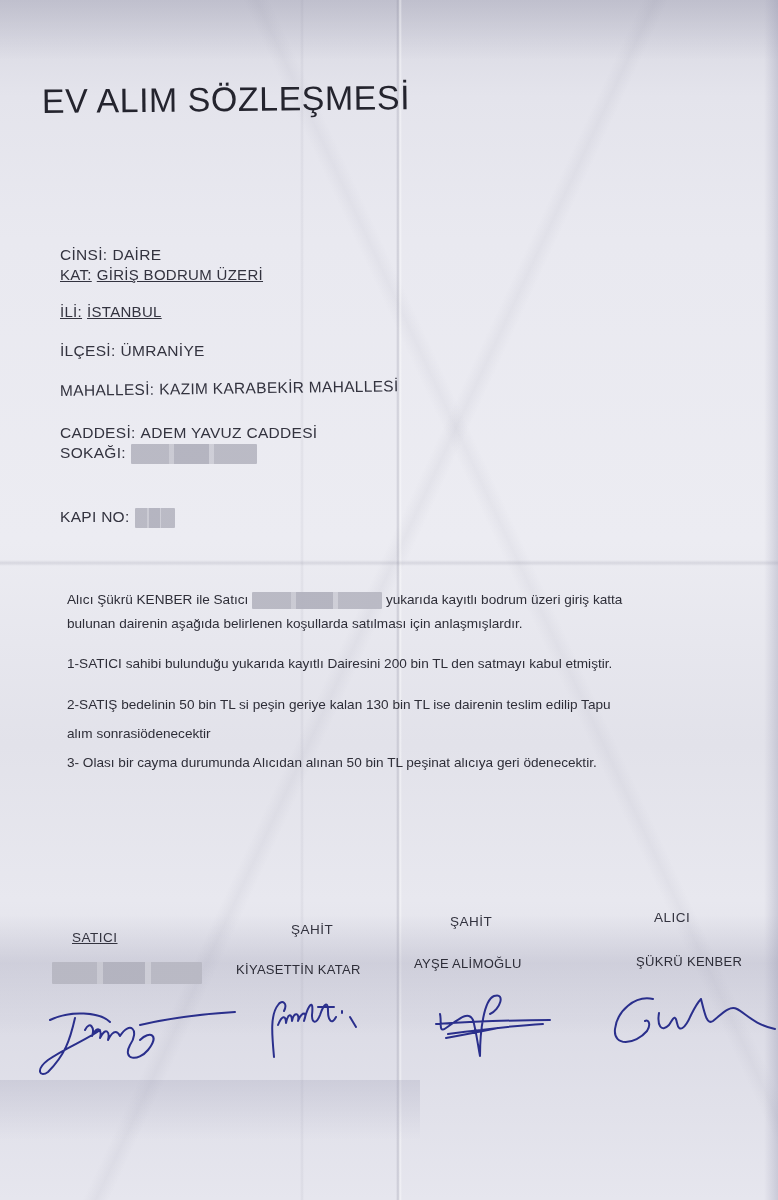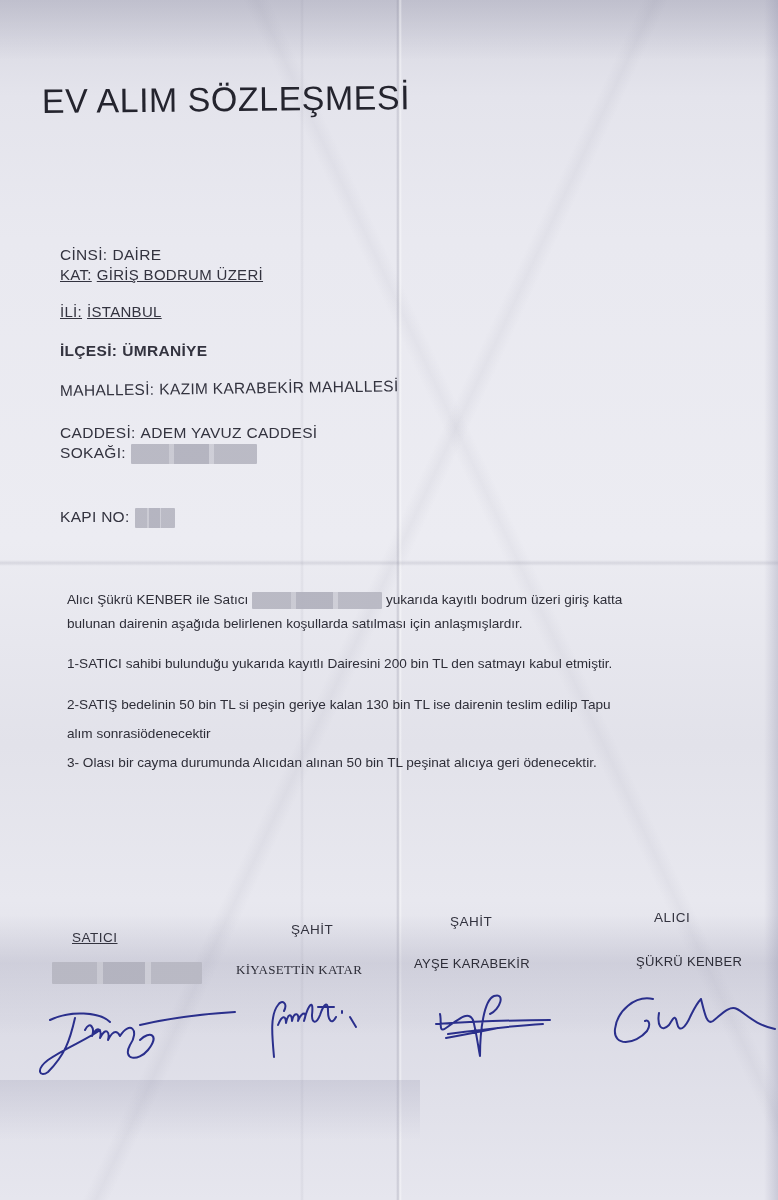--- a/index.html
+++ b/index.html
@@ -140,21 +140,21 @@
 
 <div class="field" style="top:246px;">
   <span class="label">CİNSİ:</span><span>DAİRE</span>
 </div>
 <div class="field small" style="top:266px;">
   <span class="label">KAT:</span><span>GİRİŞ BODRUM ÜZERİ</span>
 </div>
 <div class="field small" style="top:303px;">
   <span class="label">İLİ:</span><span>İSTANBUL</span>
 </div>
-<div class="field" style="top:342px;font-weight:bold;">
+<div class="field" style="top:342px;">
   <span class="label">İLÇESİ:</span><span>ÜMRANİYE</span>
 </div>
 <div class="field" style="top:382px; transform:rotate(-0.8deg); transform-origin:left center;">
   <span class="label">MAHALLESİ:</span><span>KAZIM KARABEKİR MAHALLESİ</span>
 </div>
 <div class="field" style="top:424px;">
   <span class="label">CADDESİ:</span><span>ADEM YAVUZ CADDESİ</span>
 </div>
 <div class="field" style="top:444px;">
   <span class="label">SOKAĞI:</span><span class="redacted" style="width:126px;"></span>
@@ -176,22 +176,22 @@
 <div class="para" style="top:751px;">3- Olası bir cayma durumunda Alıcıdan alınan 50 bin TL peşinat alıcıya geri ödenecektir.</div>
 
 <div class="sig-role" style="left:72px; top:930px;text-decoration:underline;">SATICI</div>
 <div class="sig-role" style="left:291px; top:922px;">ŞAHİT</div>
 <div class="sig-role" style="left:450px; top:914px;">ŞAHİT</div>
 <div class="sig-role" style="left:654px; top:910px;">ALICI</div>
 
 <div class="sig-name" style="left:52px; top:962px;">
   <span class="redacted" style="width:150px; height:22px;"></span>
 </div>
-<div class="sig-name" style="left:236px; top:962px;font-family:Liberation Serif, serif;">KİYASETTİN KATAR</div>
-<div class="sig-name" style="left:414px; top:956px;">AYŞE KARABEKİR</div>
+<div class="sig-name" style="left:236px; top:962px;">KİYASETTİN KATAR</div>
+<div class="sig-name" style="left:414px; top:956px;">AYŞE ALİMOĞLU</div>
 <div class="sig-name" style="left:620px; top:954px;margin-left:16px;">ŞÜKRÜ KENBER</div>
 
 <svg class="signature" style="left:30px; top:1000px;" width="210" height="80" viewBox="0 0 210 80">
   <path d="M20 20 C40 10, 70 12, 80 22 M45 18 C40 40, 35 55, 18 72 C10 78, 5 70, 18 60 C35 48, 60 38, 70 30 M55 30 C60 20, 65 28, 62 36 C68 24, 72 30, 70 38 C76 26, 80 32, 78 40 C84 28, 88 32, 90 36 C100 20, 110 30, 100 45 C92 60, 108 62, 118 50 C130 35, 120 30, 110 40 M110 25 C140 18, 170 14, 205 12"></path>
 </svg>
 <svg class="signature" style="left:258px; top:985px;" width="120" height="80" viewBox="0 0 120 80">
   <path d="M16 72 C14 50, 12 30, 20 20 C24 14, 30 18, 26 26 M20 40 C24 30, 28 30, 28 38 C30 28, 34 28, 34 36 C36 26, 42 28, 40 36 C44 26, 50 26, 46 36 C50 20, 56 12, 54 30 C54 38, 58 40, 62 30 C66 18, 70 16, 70 26 C70 36, 74 40, 78 32 M84 26 L84 28 M92 32 L98 42 M60 22 L76 22"></path>
 </svg>
 <svg class="signature" style="left:428px; top:990px;" width="130" height="80" viewBox="0 0 130 80">
   <path d="M12 24 C14 32, 10 44, 18 38 C30 30, 40 20, 45 30 C48 40, 50 56, 52 66 M52 66 C52 40, 56 10, 66 6 C78 2, 72 20, 62 24 M8 34 C40 32, 80 30, 122 30 M20 44 C50 40, 80 36, 115 34 M18 48 C40 44, 60 40, 70 38"></path>

